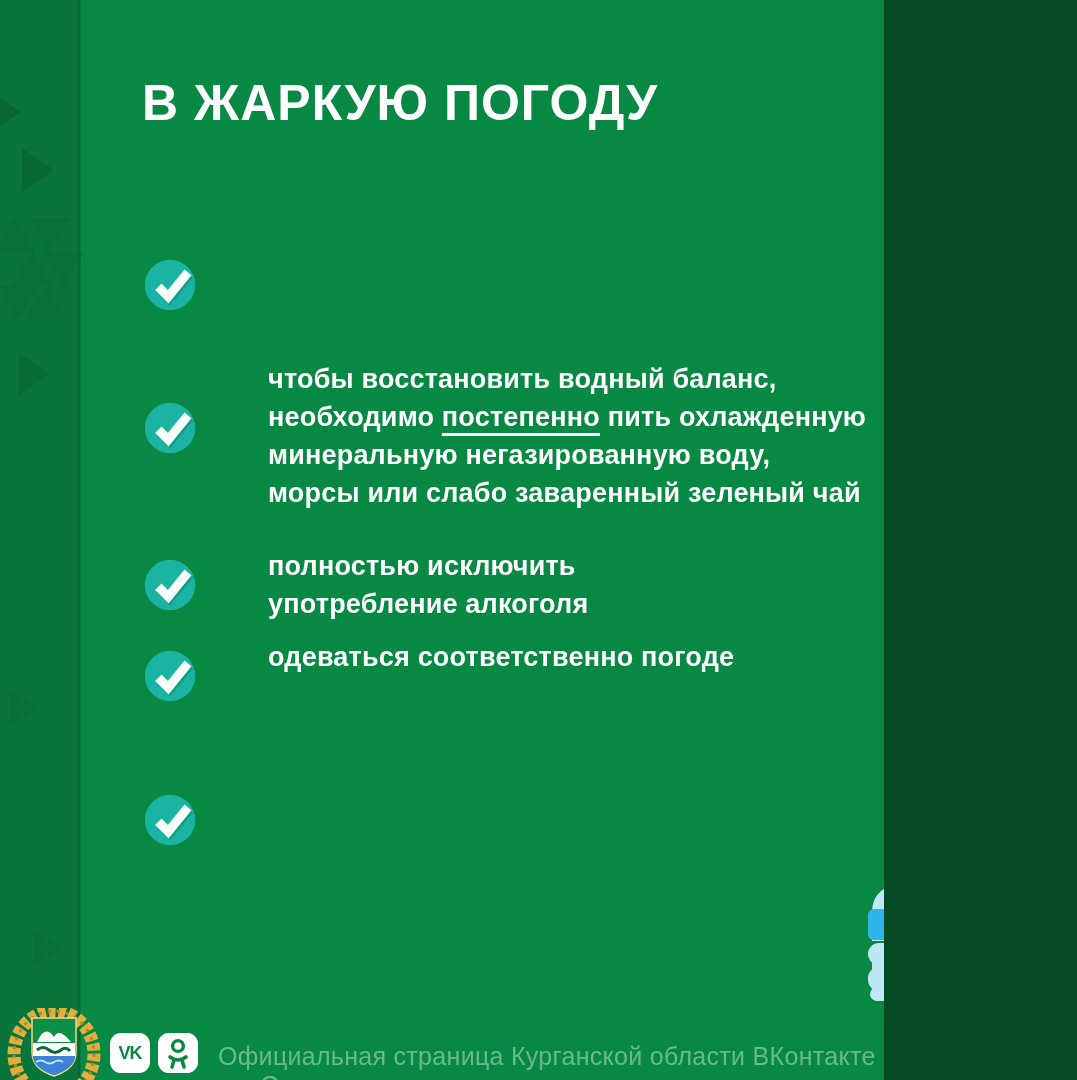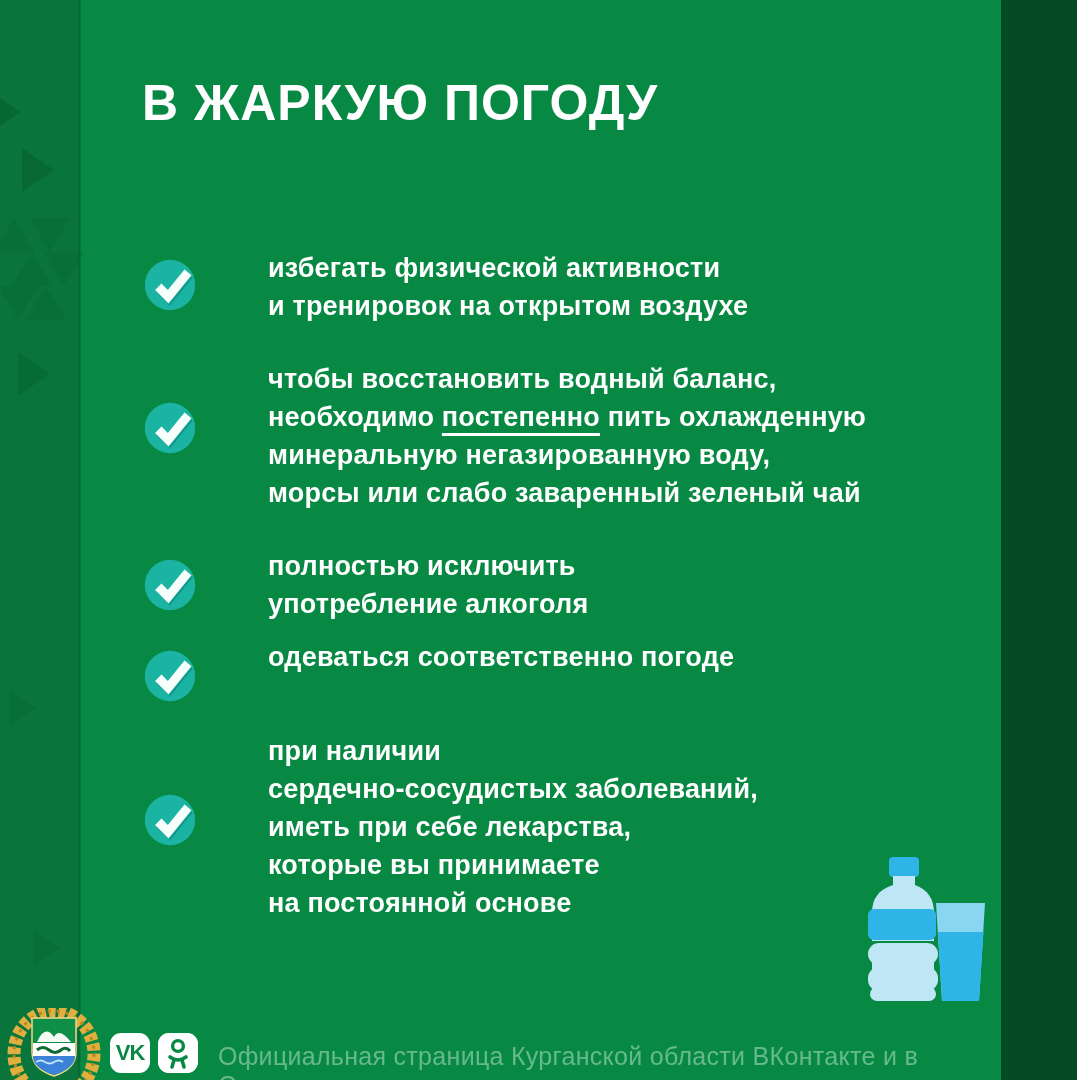--- a/index.html
+++ b/index.html
@@ -1,18 +1,18 @@
 <!DOCTYPE html>
 <html><head>
 <meta charset="utf-8">
 <style>
   html,body{margin:0;padding:0;background:#044a24;}
   .poster{
     position:relative;
-    width:1001px;height:1080px;
+    width:884px;height:1080px;
     background:#078843;
     overflow:hidden;
     font-family:"Liberation Sans", sans-serif;
     -webkit-font-smoothing:antialiased;
   }
   
   .strip{position:absolute;left:0;top:0;width:80px;height:1080px;background:#09753a;}
   .strip-edge{position:absolute;left:78px;top:0;width:3px;height:1080px;background:rgba(0,0,0,0.10);}
   .tri{position:absolute;width:0;height:0;}
   .tri-r1{left:-14px;top:88px;border-top:24px solid transparent;border-bottom:24px solid transparent;border-left:34px solid rgba(0,55,22,0.22);}
@@ -52,21 +52,21 @@
   .footer-caption{
     position:absolute;left:218px;top:1042px;
     color:rgba(233,252,241,0.42);font-size:25px;font-weight:normal;letter-spacing:0.3px;
   }
   .soc{
     position:absolute;top:1033px;width:40px;height:40px;border-radius:11px;background:#ffffff;
     display:flex;align-items:center;justify-content:center;
   }
   .soc-vk{left:110px;}
   .soc-ok{left:158px;padding:0;}
-  .soc-vk span{color:#078843;font-weight:bold;font-size:22px;letter-spacing:-1px;}
+  .soc-vk span{color:#078843;font-weight:bold;font-size:18px;letter-spacing:-1px;}
   .emblem{position:absolute;left:6px;top:1008px;}
 </style>
 </head>
 <body>
 
 <div class="poster">
 
   <div class="strip">
     <span class="tri tri-r1"></span>
     <span class="tri tri-r2"></span>
@@ -103,29 +103,27 @@
     <circle cx="30" cy="30" r="28" fill="#1bb3a2"></circle>
     <path d="M17 32 L28 43 L50 16" fill="none" stroke="#0e9c8d" stroke-width="10" transform="translate(1.5,2.5)"></path>
     <path d="M17 32 L28 43 L50 16" fill="none" stroke="#f7fffd" stroke-width="10"></path>
   </svg>
   <svg class="check ic5" viewBox="0 0 60 60" width="54" height="54">
     <circle cx="30" cy="30" r="28" fill="#1bb3a2"></circle>
     <path d="M17 32 L28 43 L50 16" fill="none" stroke="#0e9c8d" stroke-width="10" transform="translate(1.5,2.5)"></path>
     <path d="M17 32 L28 43 L50 16" fill="none" stroke="#f7fffd" stroke-width="10"></path>
   </svg>
 
-  <p class="item it1"><span>избегать физической активности</span><br><span>и тренировок на открытом воздухе</span></p>
 
   <p class="item it3"><span>полностью исключить</span><br><span>употребление алкоголя</span></p>
 
   <p class="item it2"><span>чтобы восстановить водный баланс,</span><br><span>необходимо </span><span class="u">постепенно</span><span> пить охлажденную</span><br><span>минеральную негазированную воду,</span><br><span>морсы или слабо заваренный зеленый чай</span></p>
 
   <p class="item it4"><span>одеваться соответственно погоде</span></p>
 
-  <p class="item it5"><span>при наличии</span><br><span>сердечно-сосудистых заболеваний,</span><br><span>иметь при себе лекарства,</span><br><span>которые вы принимаете</span><br><span>на постоянной основе</span></p>
 
   <svg class="bottle" width="130" height="152" viewBox="0 0 130 152">
 
     <polygon points="76,50 125,50 119,148 82,148" fill="#8ad5f2"></polygon>
     <polygon points="78,79 123.5,79 119,148 82,148" fill="#2fb4e8"></polygon>
 
     <rect x="29" y="4" width="30" height="20" rx="4" fill="#2fb4e8"></rect>
     <rect x="33" y="23" width="22" height="10" fill="#bfe6f5"></rect>
 
     <path d="M33,32 L55,32 C68,37 74,46 74,60 L74,70 L12,70 L12,60 C12,46 18,37 33,32 Z" fill="#bfe6f5"></path>

